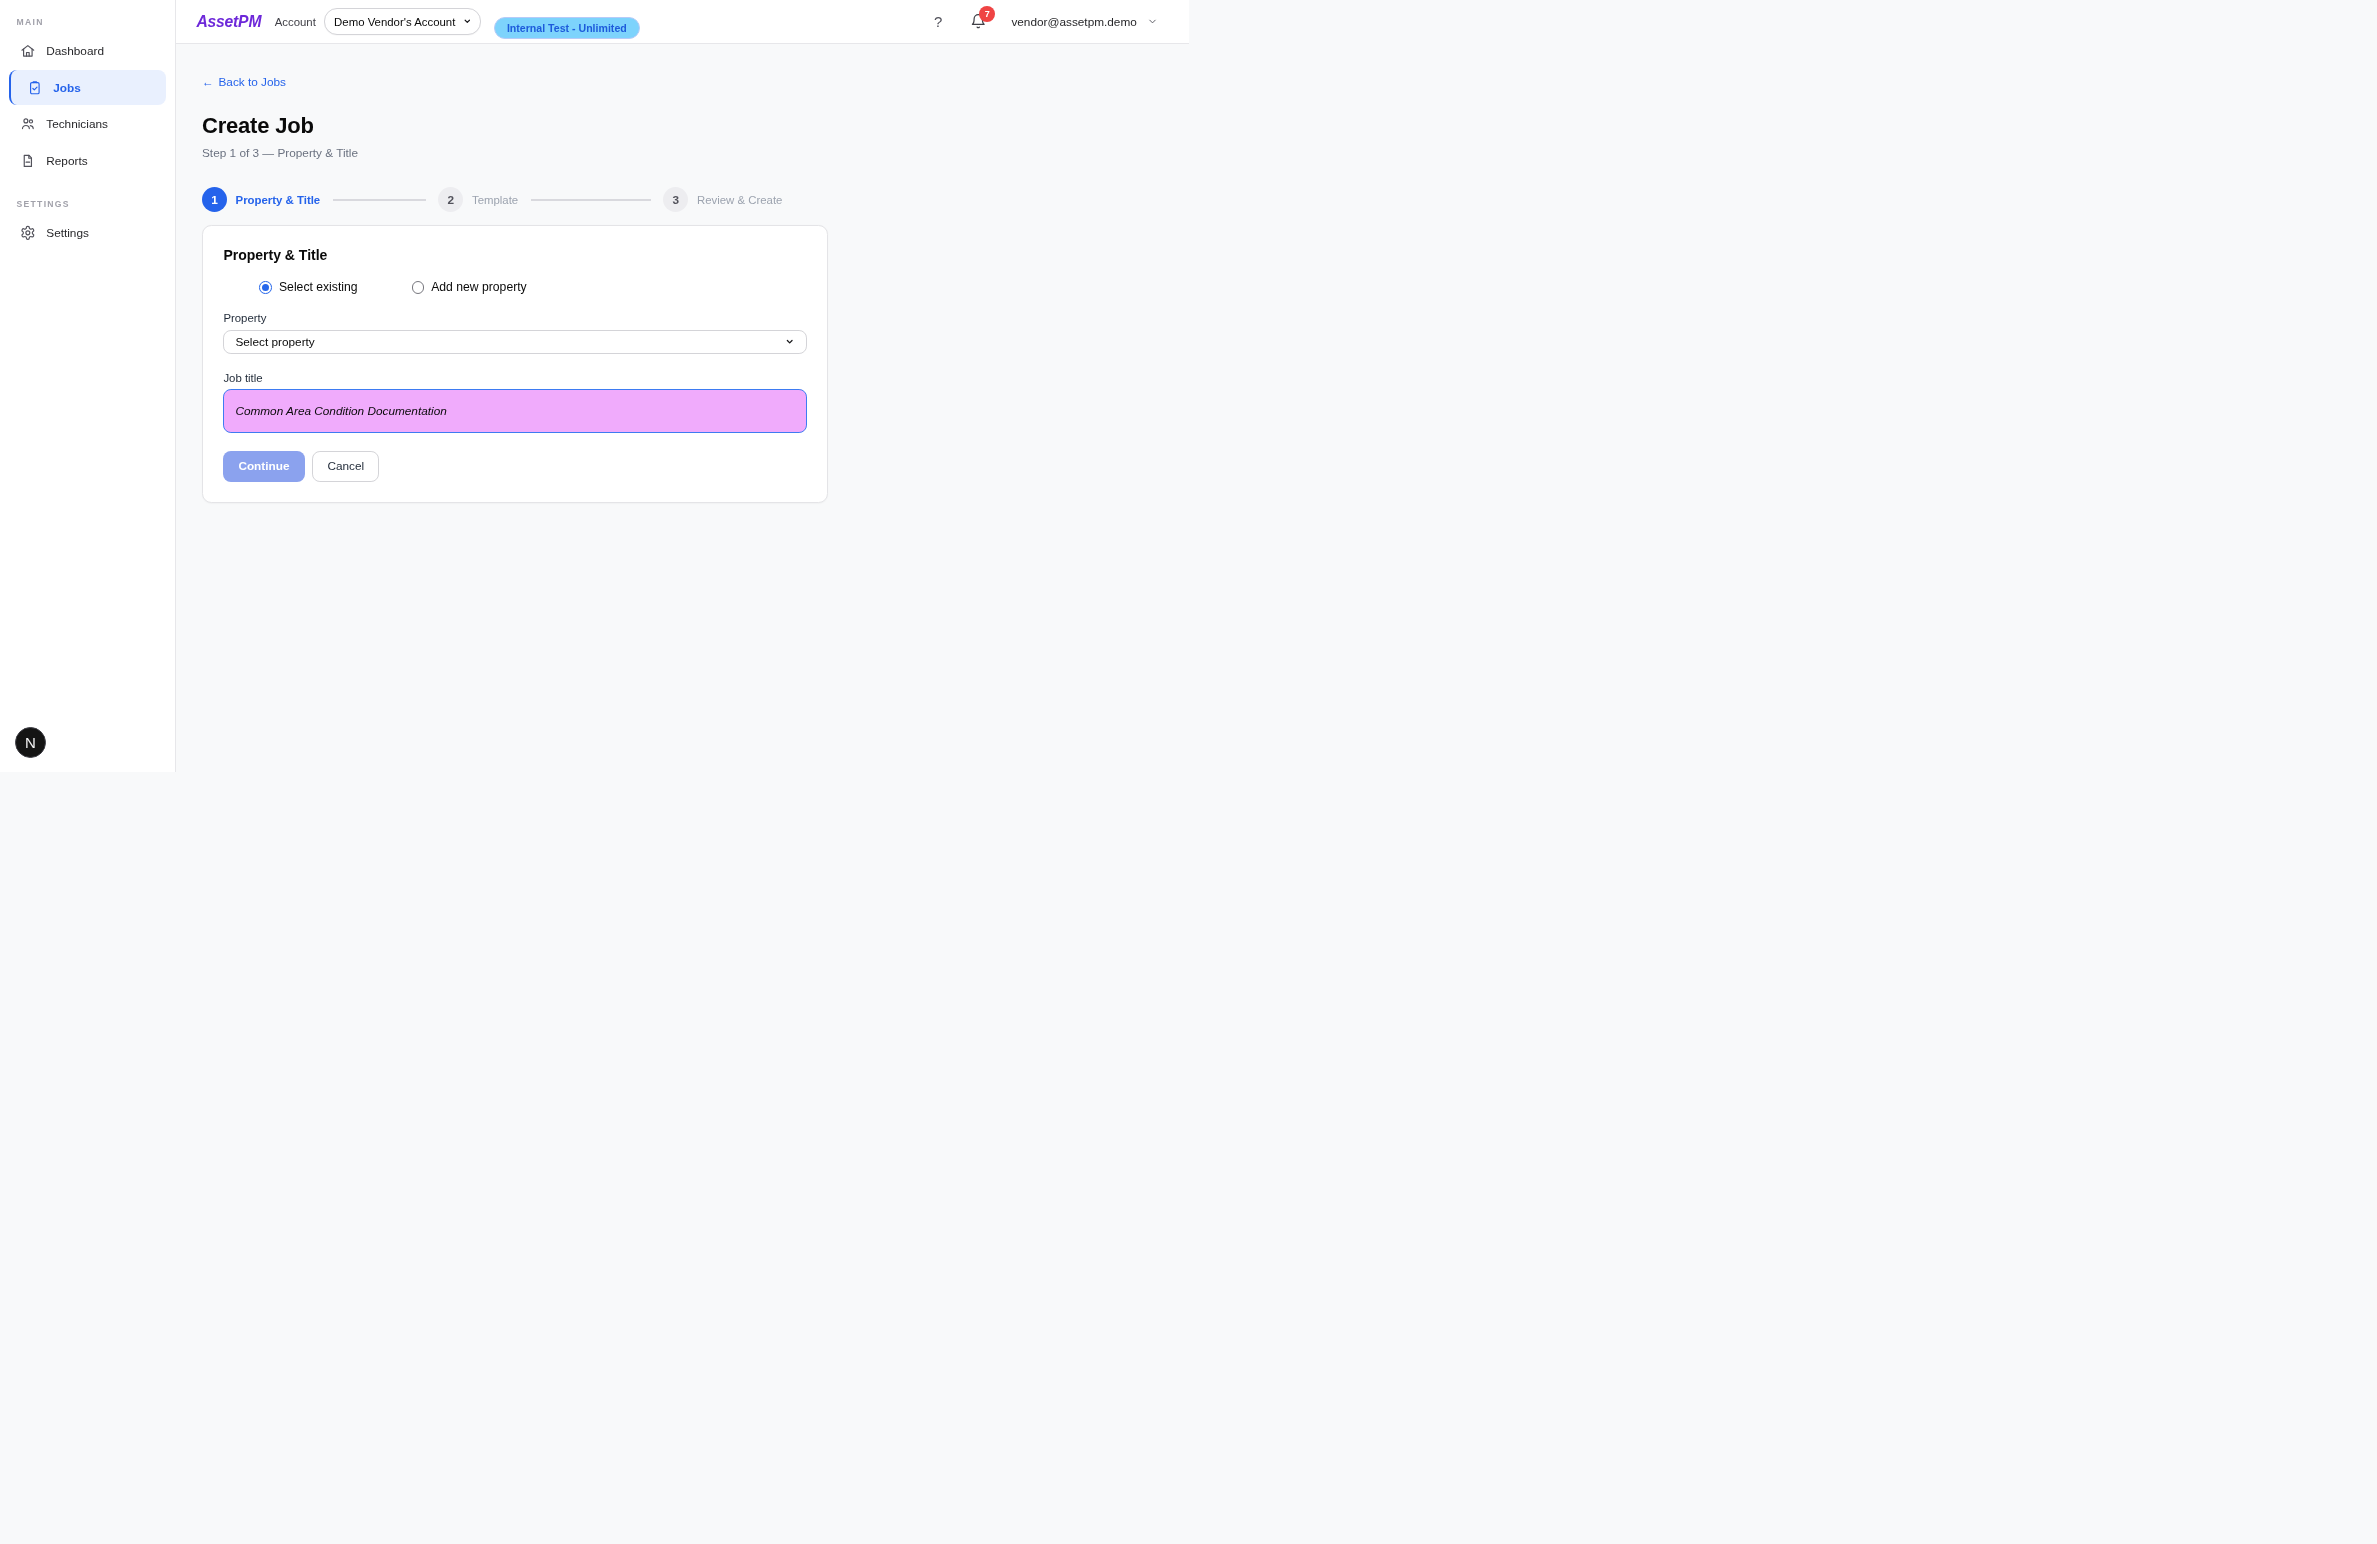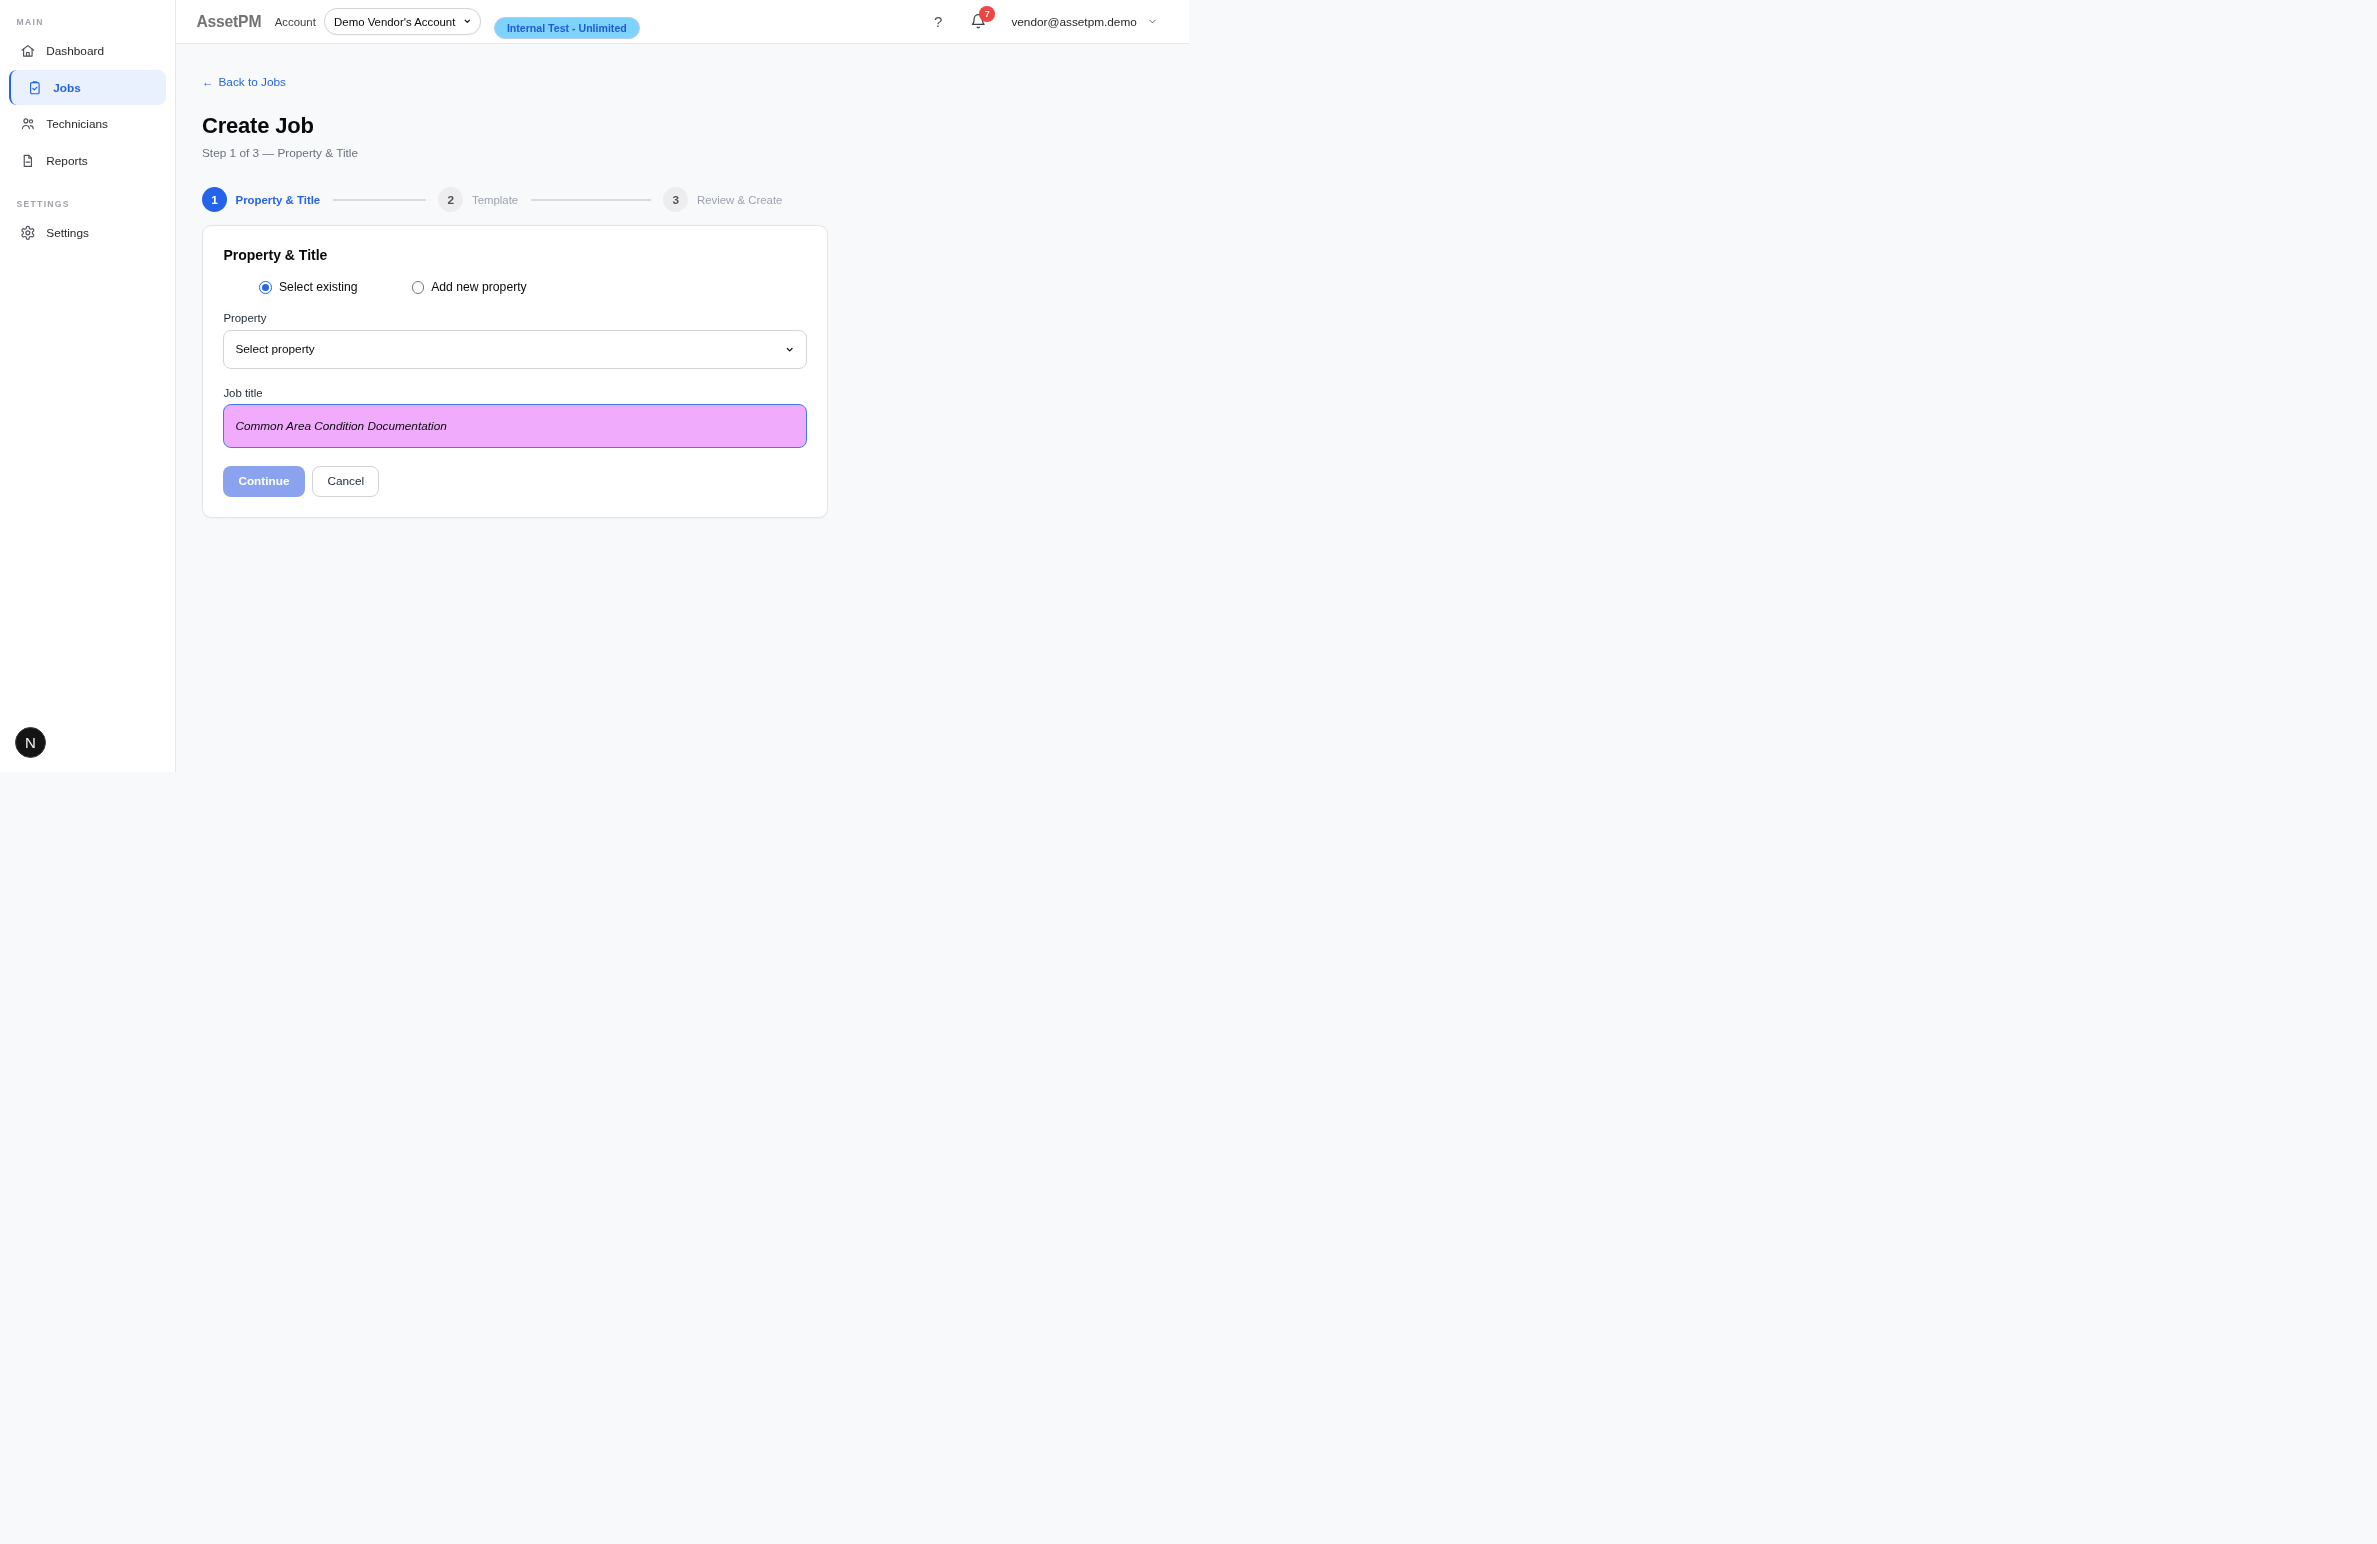--- a/index.html
+++ b/index.html
@@ -34,21 +34,21 @@
     display:flex; align-items:center; justify-content:center;
     color:#f4f4f5; font-size:15px; font-weight:500; cursor:pointer;
   }
   
   .right-col { flex:1; display:flex; flex-direction:column; height:100%; }
   .topbar {
     height:44px; min-height:44px; background:#ffffff;
     border-bottom:0.8px solid #e7e7ea; display:flex; align-items:center;
     padding:0 31px 0 20.4px;
   }
-  .brand { font-size:15.7px; font-weight:800; color:#737373; letter-spacing:-0.2px; }
+  .brand { font-size:15.7px; font-weight:800; color:#6d28d9; letter-spacing:-0.2px;font-style:italic; }
   .account-label { font-size:11.4px; color:#3f3f46; margin-left:13.4px; }
   .account-select {
     margin-left:7.9px; height:27px; border:0.8px solid #d4d4d8; border-radius:13px;
     background:#fff; display:flex; align-items:center; gap:7.9px;
     padding:0 7.9px 0 9.4px; font-size:11.4px; color:#0a0a0a; cursor:pointer;
     box-shadow:0 0.8px 0.8px rgba(0,0,0,0.03);
   }
   .plan-badge {
     margin-left:13.4px; height:22px; border-radius:11px; background:#7dd3fc;
     border:0.8px solid #b6cbf8; color:#1d5bdb; font-size:10.6px; font-weight:700;
@@ -95,21 +95,21 @@
   .card-heading { font-size:14px; font-weight:700; color:#0a0a0a; }
   .radio-row { margin-top:17.3px; display:flex; align-items:center; gap:18px; }
   .radio-opt { display:flex; align-items:center; gap:7px; font-size:12.2px; color:#0a0a0a; cursor:pointer;margin-left:36px; }
   .radio { width:12.6px; height:12.6px; border-radius:50%; border:1.6px solid #77777e; background:#fff; position:relative; }
   .radio.checked { border-color:#2566eb; }
   .radio.checked::after {
     content:""; position:absolute; inset:1.6px; border-radius:50%; background:#2566eb;
   }
   .field-label { margin-top:18px; font-size:11.4px; color:#1f2937; }
   .select-box {
-    margin-top:5.5px; height:39px; border:0.8px solid #d4d4d8; border-radius:7.9px;
+    margin-top:5.5px; height:24px; border:0.8px solid #d4d4d8; border-radius:7.9px;
     background:#fff; display:flex; align-items:center; justify-content:space-between;
     padding:0 11px; font-size:11.8px; color:#0a0a0a; cursor:pointer;gap:16px;
   }
   .select-box .sel-chevron { color:#18181b; display:flex; }
   .text-input {
     margin-top:5.5px; width:100%; height:44px; border:1.6px solid #3e7bf2;
     border-radius:7.9px; padding:0 11px; font-size:11.8px; color:#0a0a0a;
     font-family:inherit; outline:none; background:#f0abfc;font-style:italic;
   }
   .btn-row { margin-top:17.3px; display:flex; align-items:center; gap:7.9px; }

